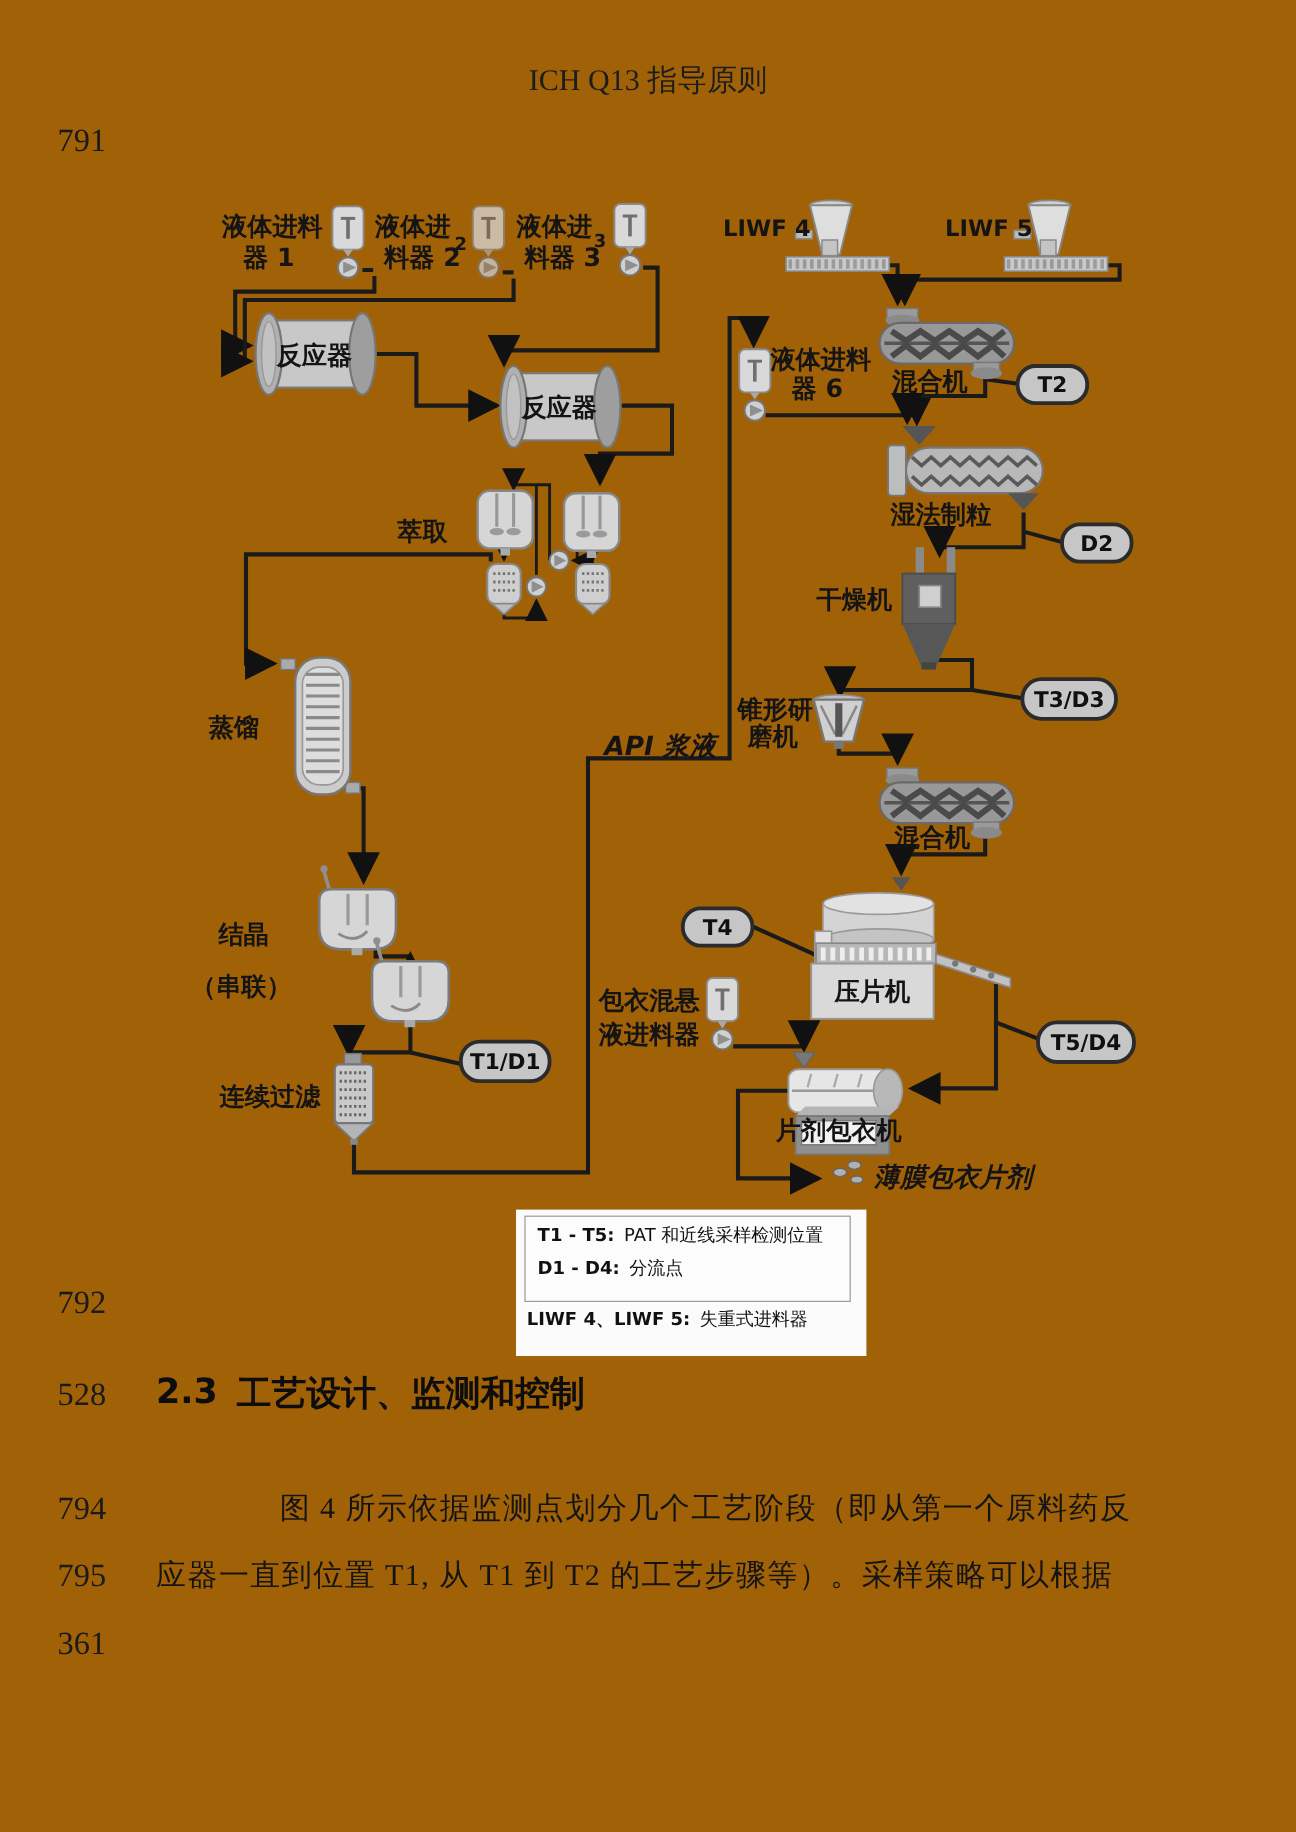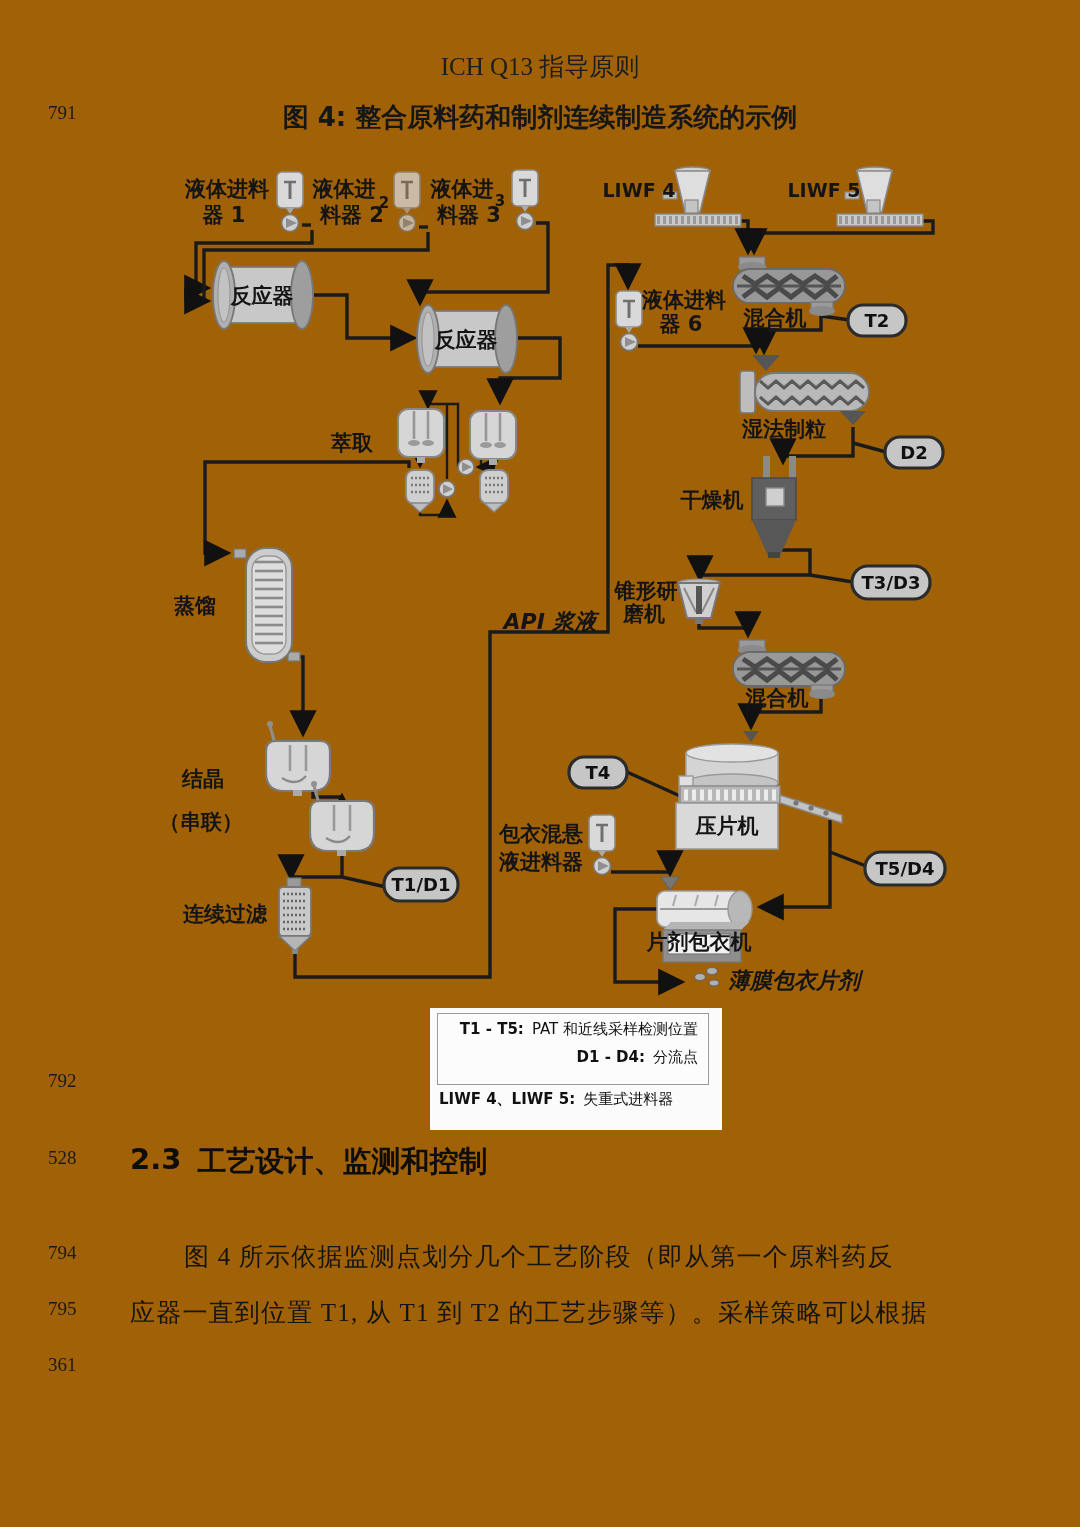--- a/index.html
+++ b/index.html
@@ -3,57 +3,56 @@
 <meta charset="utf-8">
 <style>
   html,body{margin:0;padding:0;background:#e8e8e8;}
   .page{
     position:relative;width:1080px;height:1527px;margin:0 auto;
     background:#a16207;overflow:hidden;
     font-family:"Liberation Serif","DejaVu Serif",serif;color:#161616;
   }
   .abs{position:absolute;}
   .doc-header{top:50px;left:0;right:0;text-align:center;font-size:25px;color:#1d1d1d;}
-  .fig-lineno,.margin-no{font-size:19px;color:#1a1a1a;}
+  .fig-lineno,.margin-no{font-size:27px;color:#1a1a1a;}
   .fig-title{top:100px;left:0;right:0;text-align:center;font-size:26px;font-weight:bold;
     font-family:"DejaVu Sans","Liberation Sans",sans-serif;}
   svg{position:absolute;top:0;left:0;}
   .fl{fill:none;stroke:#1a1a1a;stroke-width:3.4px;stroke-linejoin:miter;}
   .thin{stroke-width:2.4px;}
   .dlbl{font-family:"DejaVu Sans","Liberation Sans",sans-serif;font-weight:bold;
     fill:#141414;font-size:21px;text-anchor:middle;}
   .dlbl.small{font-size:15px;}
   .dlbl.lat{font-size:19px;}
   .dlbl.italic{font-style:italic;font-size:22px;}
   .dlbl.start{text-anchor:start;}
   .badge-rect{fill:#c6c6c6;stroke:#2b2b2b;stroke-width:3.2px;}
   .badge-txt{font-family:"DejaVu Sans","Liberation Sans",sans-serif;font-weight:bold;
     fill:#101010;font-size:18px;text-anchor:middle;}
-  .legend-wrap{left:430px;top:1008px;width:292px;height:122px;background:#fbfbfb;text-align:right;}
+  .legend-wrap{left:430px;top:1008px;width:292px;height:122px;background:#fbfbfb;}
   .legend-box{position:absolute;left:7px;top:5px;width:272px;height:72px;
     border:1.5px solid #9a9a9a;background:#fcfcfc;padding:6px 10px;box-sizing:border-box;}
   .legend-row{font-family:"DejaVu Sans","Liberation Sans",sans-serif;font-size:15px;
     color:#111;margin-bottom:9px;white-space:nowrap;}
   .legend-row b{margin-right:8px;}
   .legend-row3{position:absolute;left:9px;top:82px;}
   .section-head{top:1142px;left:130px;font-family:"DejaVu Sans","Liberation Sans",sans-serif;
     font-weight:bold;font-size:29px;display:flex;gap:16px;color:#0d0d0d;}
   .para-line{left:130px;width:862px;font-size:25px;letter-spacing:1.2px;color:#141414;
     font-family:"Liberation Serif","DejaVu Serif",serif;}
-  .indent{text-indent:54px;}
+  .indent{text-indent:54px;text-align:center;}
   .page-no{top:1455px;left:0;right:0;text-align:center;font-size:26px;}
 </style>
 </head>
 <body>
 
 <div class="page">
 
   <div class="abs doc-header">ICH Q13 指导原则</div>
   <div class="abs fig-lineno" style="left:48px;top:102px;">791</div>
-  <div class="abs fig-title">图 4:  整合原料药和制剂连续制造系统的示例</div>
 
   <svg width="1080" height="1160" viewBox="0 0 1080 1160">
     <defs>
       <marker id="ah" markerWidth="9" markerHeight="9" refX="7" refY="4" orient="auto">
         <path d="M0,0 L8,4 L0,8 Z" fill="#111"></path>
       </marker>
       <g id="feedericon">
         <rect x="0" y="0" width="26" height="36" rx="5" fill="#d9d9d9" stroke="#8a8a8a" stroke-width="1.6"></rect>
         <line x1="7" y1="10" x2="19" y2="10" stroke="#6f6f6f" stroke-width="2.5"></line>
         <line x1="13" y1="10" x2="13" y2="27" stroke="#6f6f6f" stroke-width="3"></line>

